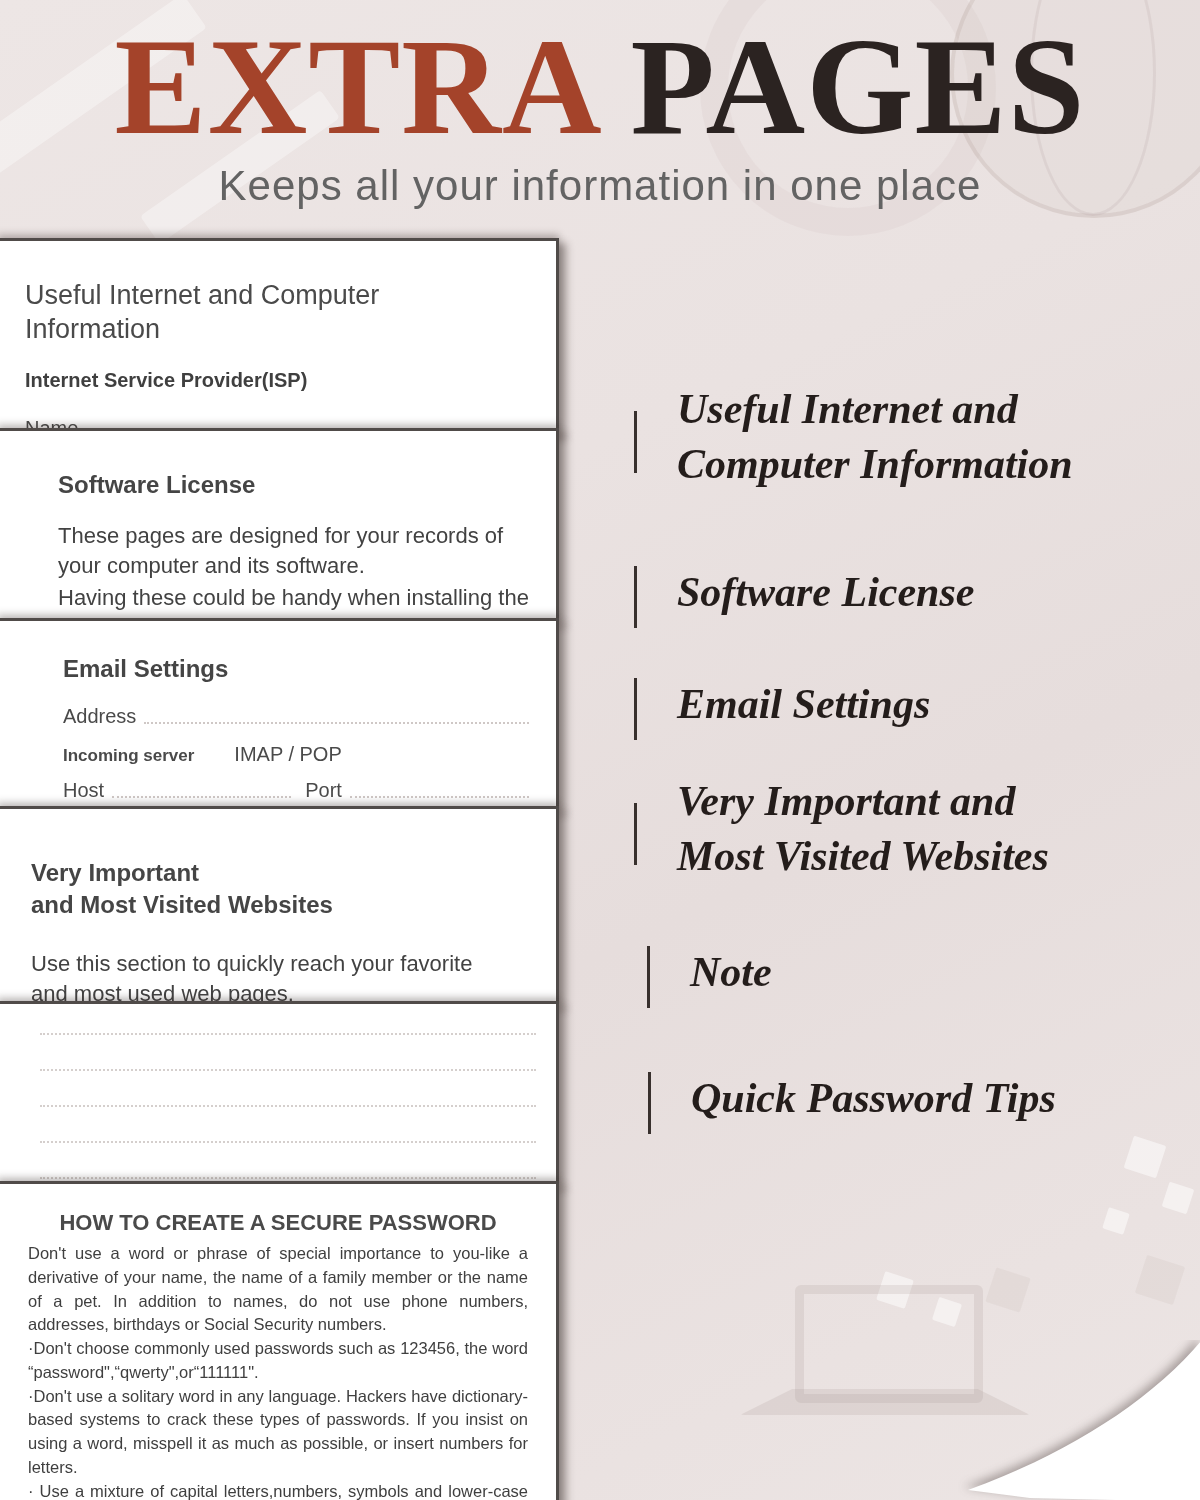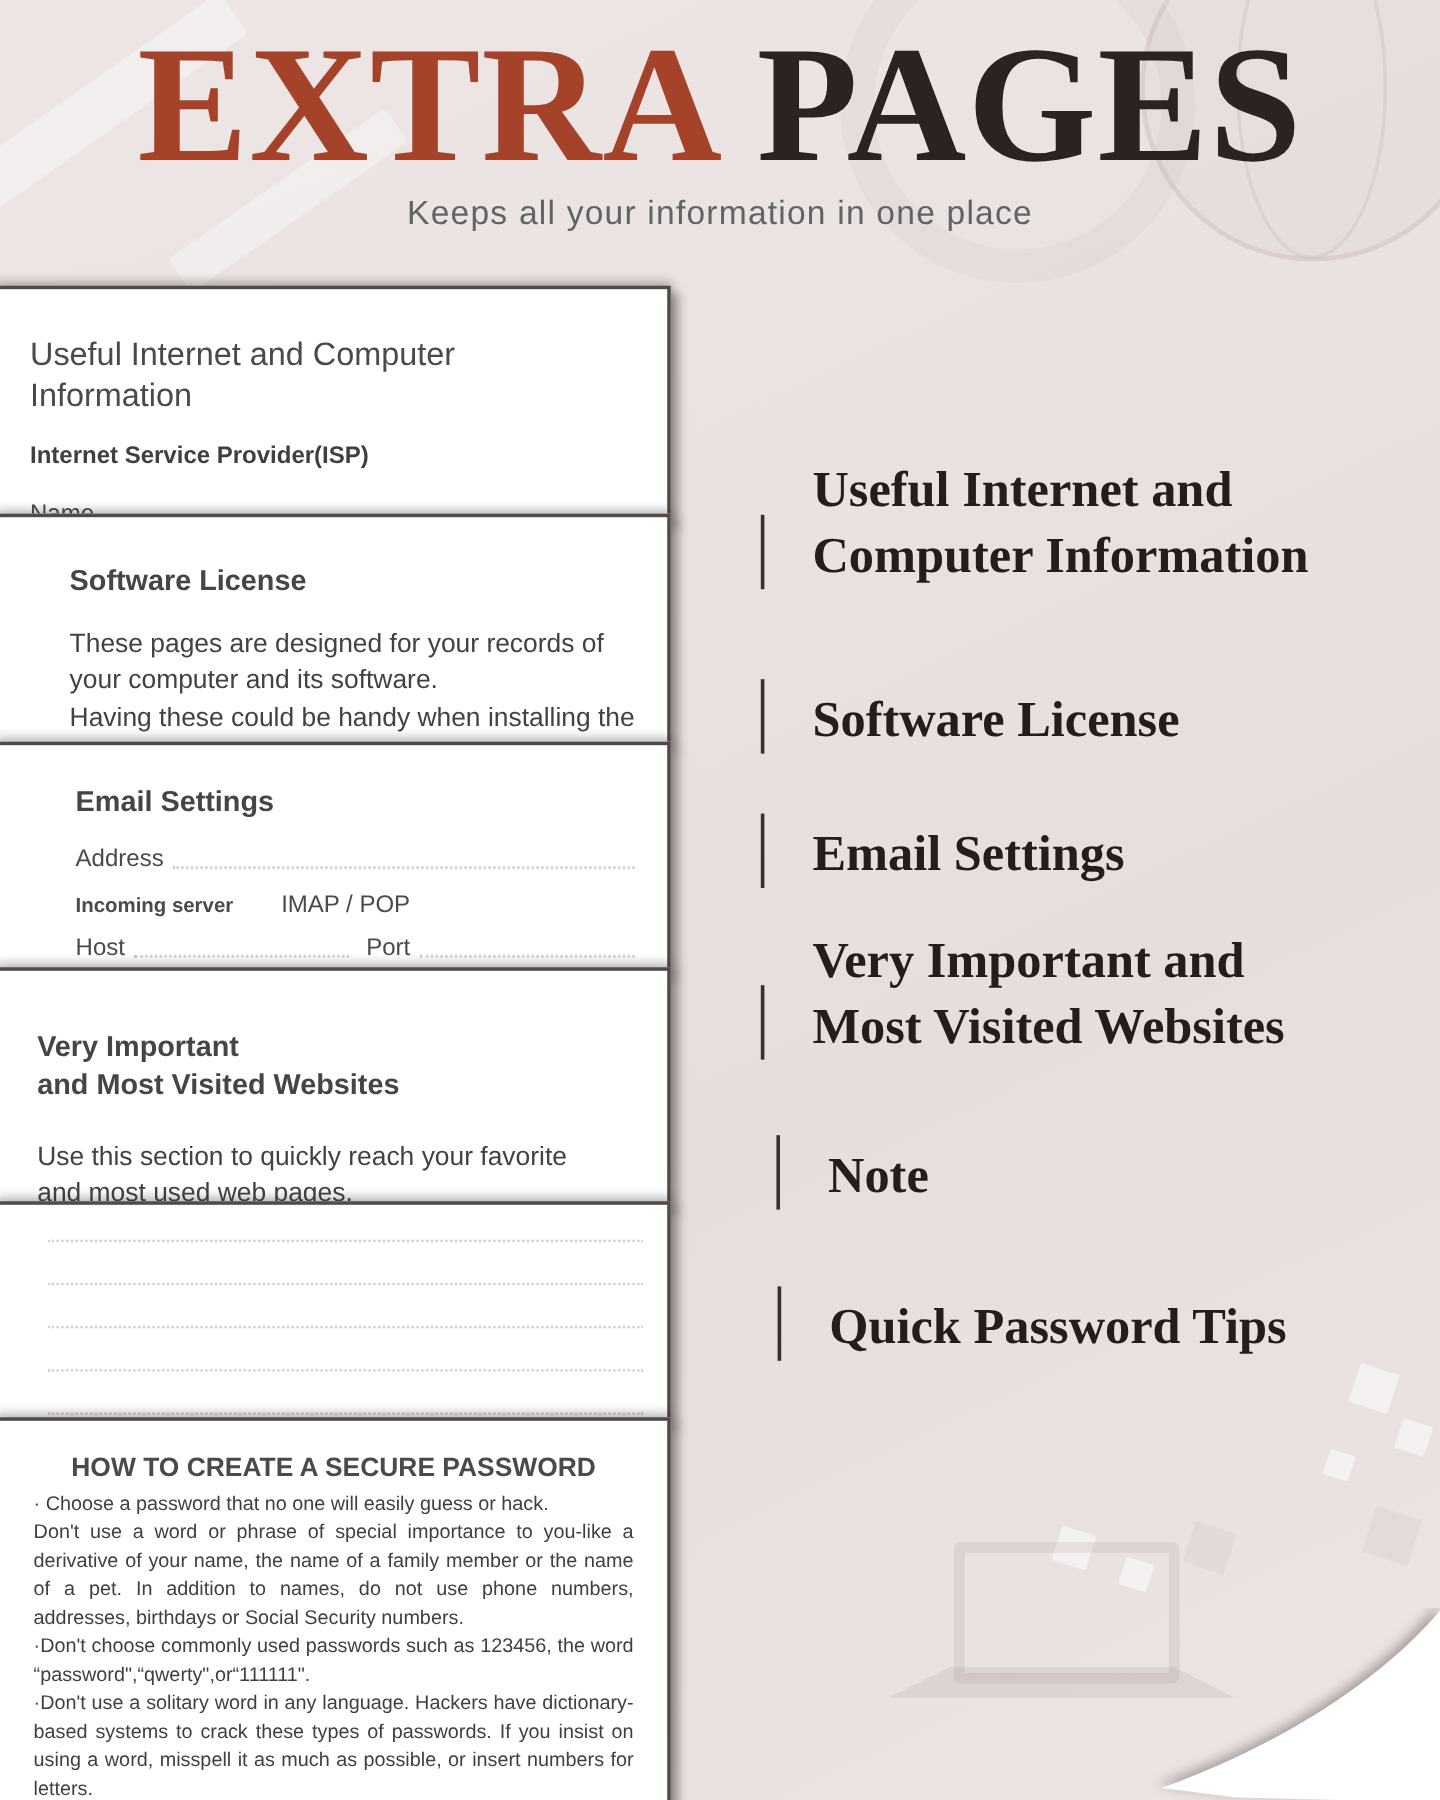--- a/index.html
+++ b/index.html
@@ -17,21 +17,21 @@
   .laptop-screen{position:absolute;left:55px;top:0;width:170px;height:100px;border:9px solid rgba(170,153,149,0.20);border-radius:6px;}
   .laptop-base{position:absolute;left:0;top:104px;width:290px;height:26px;background:rgba(170,153,149,0.20);clip-path:polygon(18% 0,82% 0,100% 100%,0 100%);border-radius:4px;}
   
   .hdr{position:absolute;left:0;top:18px;width:1200px;text-align:center;}
   .hdr h1{
     margin:0;font-family:"Liberation Serif", serif;font-weight:bold;
     font-size:138px;line-height:1.0;letter-spacing:1px;color:#2B2321;white-space:nowrap;
   }
   .hdr h1 .accent{color:#A4432A;}
   .hdr .subtitle{
-    margin-top:6px;font-size:28px;color:#636363;letter-spacing:1px;
+    margin-top:6px;font-size:42px;color:#636363;letter-spacing:1px;
   }
   
   .card{
     position:absolute;left:-3px;width:562px;background:#ffffff;
     border:3px solid #504b49;box-sizing:border-box;
     box-shadow:7px 5px 8px rgba(58,46,43,0.45), 0 -4px 7px rgba(58,46,43,0.28);
     color:#424242;overflow:hidden;
   }
   .card-isp{top:238px;height:196px;z-index:1;}
   .card-license{top:428px;height:194px;z-index:2;}
@@ -63,21 +63,21 @@
   
   .web-title{position:absolute;left:31px;top:48px;line-height:1.35;}
   .web-body{position:absolute;left:31px;top:140px;width:470px;}
   
   .line-row{position:absolute;left:40px;width:496px;height:1px;}
   
   .pw-head{margin:26px 28px 6px;text-align:center;font-size:22px;font-weight:bold;color:#4a4a4a;}
   .pw-body{margin:0 28px;}
   .pw-body p{font-size:16.5px;line-height:1.44;text-align:justify;color:#3f3f3f;}
   
-  .toc-item{position:absolute;display:flex;align-items:flex-end;}
+  .toc-item{position:absolute;display:flex;align-items:center;font-style:italic;}
   .toc-bar{width:3px;height:62px;background:#38302d;margin-top:10px;flex-shrink:0;}
   .toc-label{
     padding-left:40px;font-family:"Liberation Serif", serif;font-weight:bold;
     font-size:42px;line-height:1.3;color:#241d1b;white-space:pre-line;
   }
   
   .curl{position:absolute;right:0;bottom:0;width:250px;height:160px;}
 </style>
 </head>
 <body>
@@ -149,21 +149,20 @@
     <div class="line-row rule" style="top:28px;"></div>
     <div class="line-row rule" style="top:64px;"></div>
     <div class="line-row rule" style="top:100px;"></div>
     <div class="line-row rule" style="top:136px;"></div>
     <div class="line-row rule" style="top:172px;"></div>
   </div>
 
   <div class="card card-password">
     <div class="pw-head">HOW TO CREATE A SECURE PASSWORD</div>
     <div class="pw-body">
-      <p>· Choose a password that no one will easily guess or hack.</p>
       <p>Don't use a word or phrase of special importance to you-like a derivative of your name, the name of a family member or the name of a pet. In addition to names, do not use phone numbers, addresses, birthdays or Social Security numbers.</p>
       <p>·Don't choose commonly used passwords such as 123456, the word “password",“qwerty",or“111111".</p>
       <p>·Don't use a solitary word in any language. Hackers have dictionary-based systems to crack these types of passwords. If you insist on using a word, misspell it as much as possible, or insert numbers for letters.</p>
       <p>· Use a mixture of capital letters,numbers, symbols and lower-case letters to make the password harder to crack.</p>
     </div>
   </div>
 
   <div class="toc-item" style="left:634px;top:382px;">
     <div class="toc-bar"></div>
     <div class="toc-label">Useful Internet and

